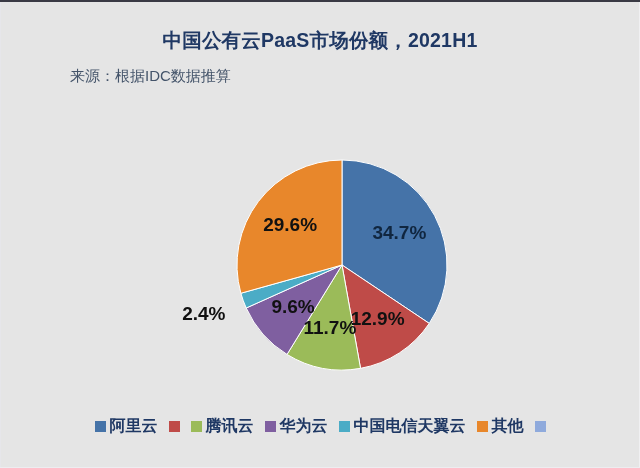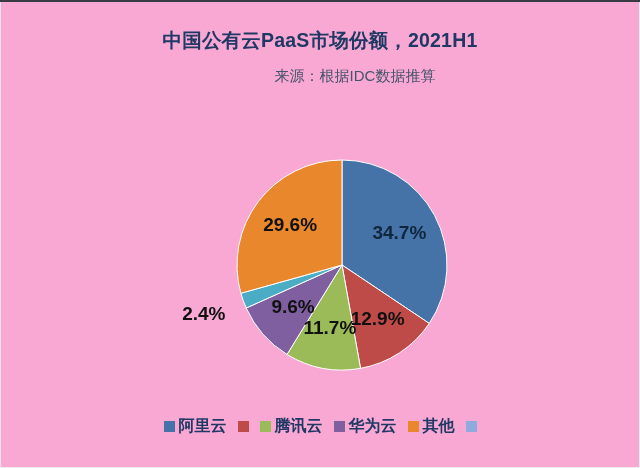--- a/index.html
+++ b/index.html
@@ -7,21 +7,21 @@
     padding: 0;
     background: #ffffff;
   }
   body {
     font-family: "Liberation Sans", "DejaVu Sans", sans-serif;
   }
   .screen {
     position: relative;
     width: 640px;
     height: 468px;
-    background: #f9a8d4;
+    background: #e5e5e5;
     overflow: hidden;
     box-sizing: border-box;
   }
   
   .top-rule {
     position: absolute;
     left: 0; top: 0;
     width: 640px;
     height: 2px;
     background: #3a3a44;
@@ -59,21 +59,21 @@
     font-weight: bold;
     color: #1f3864;
     letter-spacing: .2px;
     white-space: nowrap;
   }
   .chart-subtitle {
     position: absolute;
     left: 0;
     top: 67px;
     width: 640px;
-    text-align: center;
+    text-align: left;
     padding-left: 70px;
     box-sizing: border-box;
     font-size: 15px;
     font-weight: normal;
     color: #44546a;
     white-space: nowrap;
   }
 
   
   .plot-area {
@@ -179,20 +179,24 @@
       </div>
       <div class="legend-item">
         <span class="legend-swatch" style="background: rgb(155, 187, 89);"></span>
         <span class="legend-label">腾讯云</span>
       </div>
       <div class="legend-item">
         <span class="legend-swatch" style="background: rgb(127, 95, 160);"></span>
         <span class="legend-label">华为云</span>
       </div>
       <div class="legend-item">
+        <span class="legend-swatch" style="background: rgb(75, 172, 198);"></span>
+        <span class="legend-label">中国电信天翼云</span>
+      </div>
+      <div class="legend-item">
         <span class="legend-swatch" style="background: rgb(232, 135, 43);"></span>
         <span class="legend-label">其他</span>
       </div>
       <div class="legend-item">
         <span class="legend-swatch" style="background: rgb(143, 170, 220);"></span>
       </div>
     </div>
 
 </div>
 

